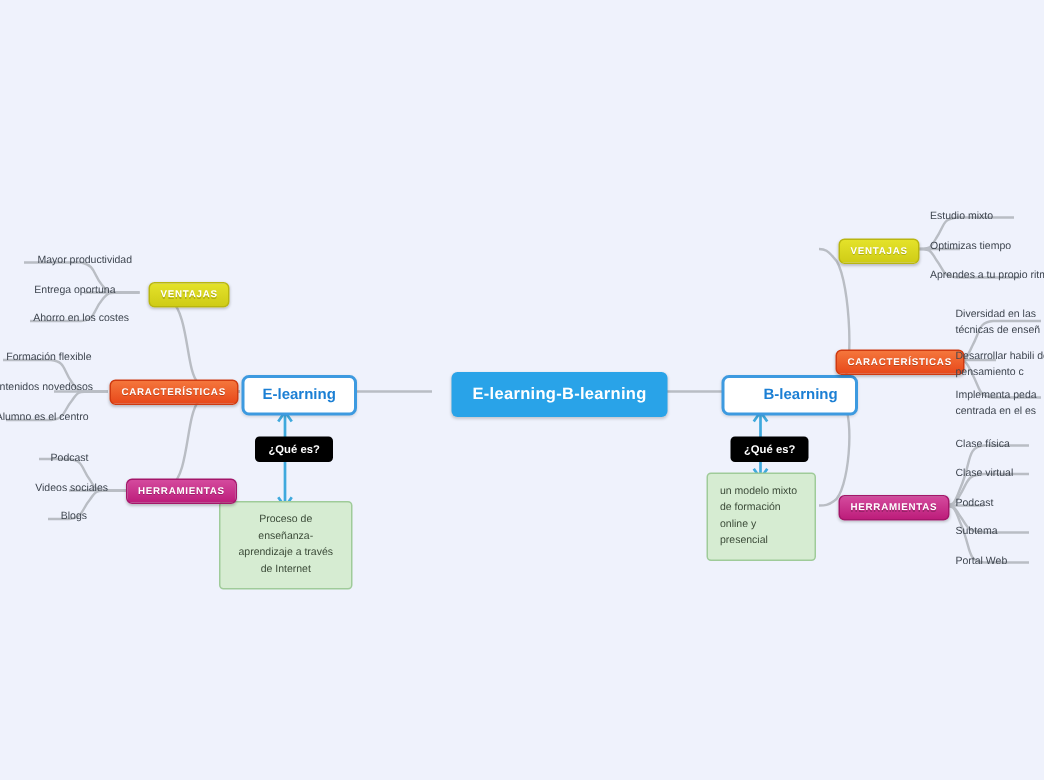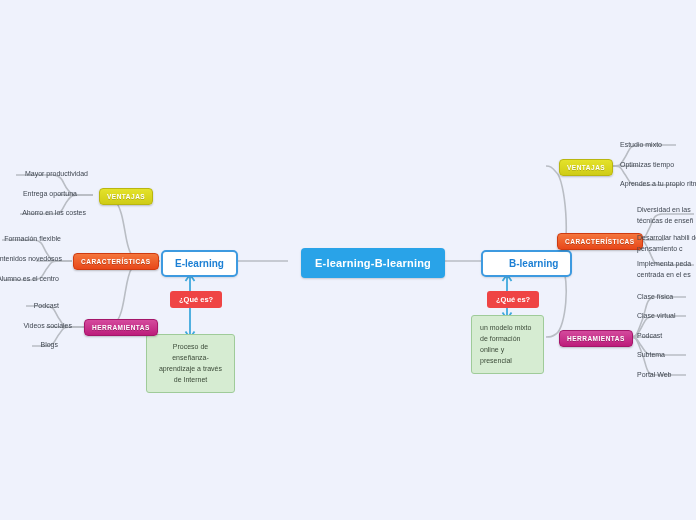--- a/index.html
+++ b/index.html
@@ -83,21 +83,21 @@
     text-shadow: 0 1px 0 rgba(0,0,0,0.22);
   }
   .pill-herramientas {
     background: linear-gradient(#d44a9d, #bd1d7b);
     border: 1px solid #a4166a;
     text-shadow: 0 1px 0 rgba(0,0,0,0.22);
   }
 
   
   .quees {
-    background: #ef4444;
+    background: #000000;
     color: #ffffff;
     font-size: 7.5px;
     font-weight: bold;
     border-radius: 3px;
     padding: 4px 9px;
     text-align: center;
     white-space: nowrap;
     z-index: 4;
   }
 

